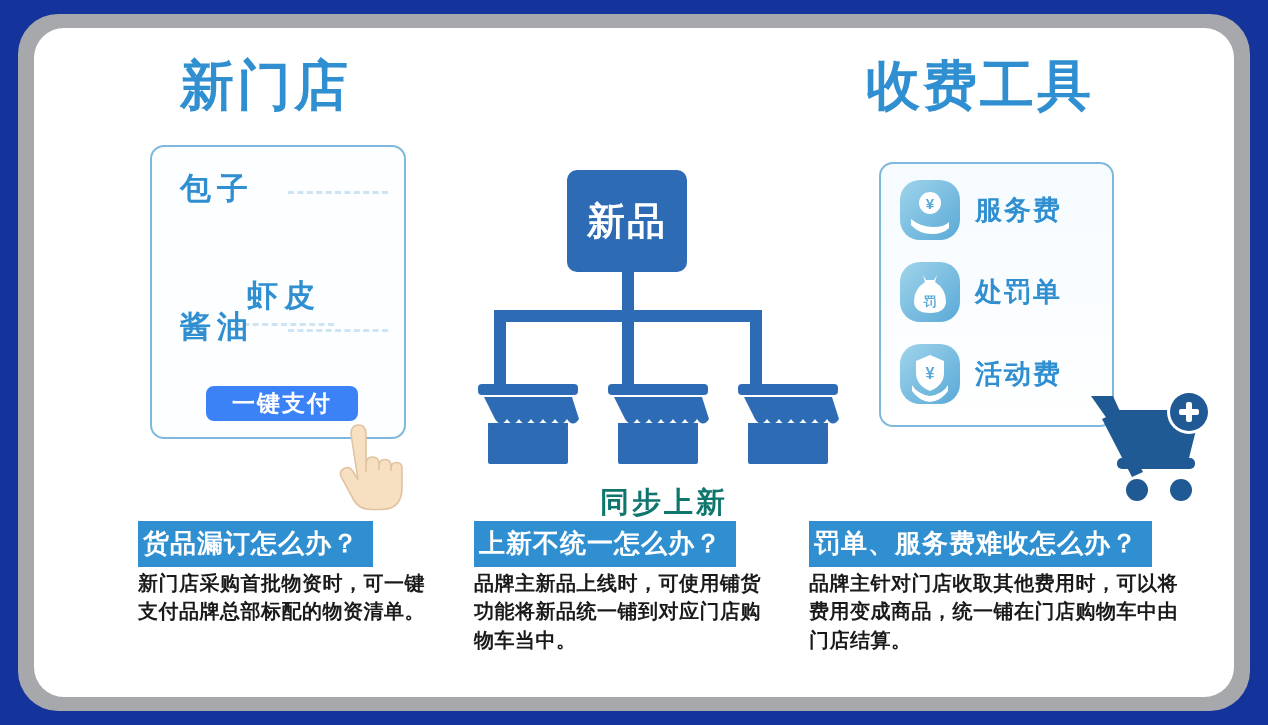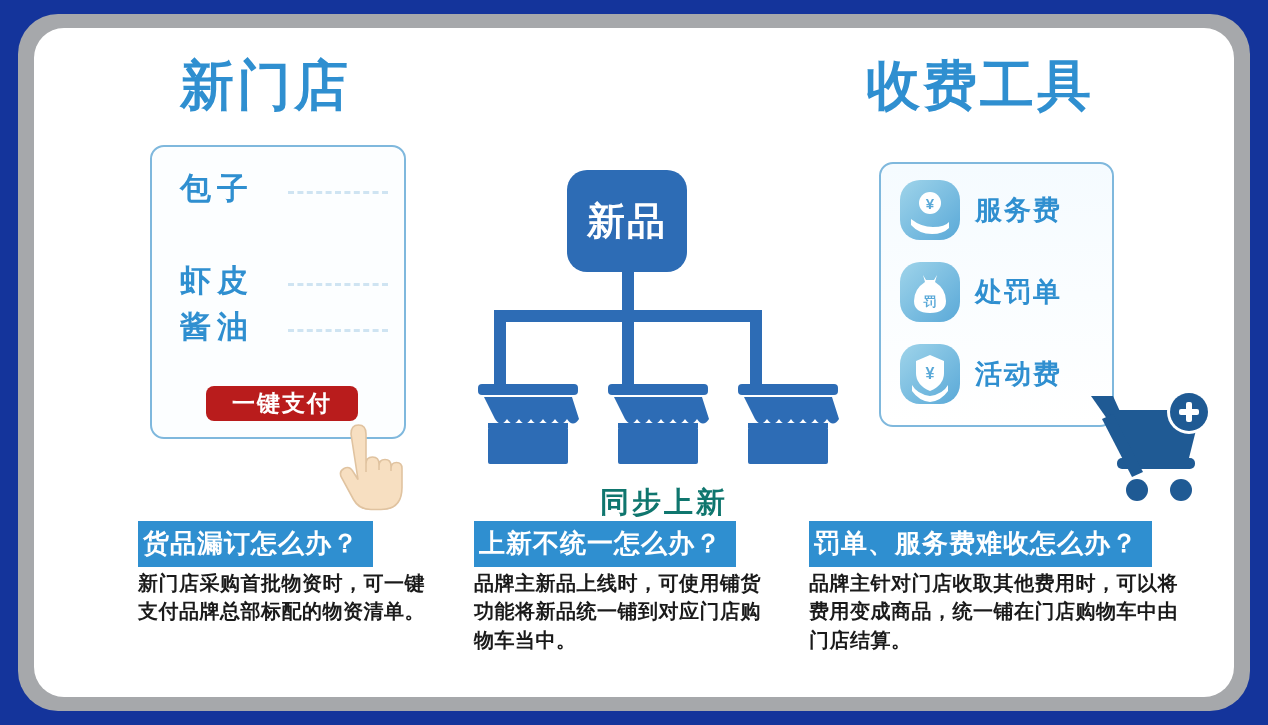--- a/index.html
+++ b/index.html
@@ -84,29 +84,29 @@
     white-space: nowrap;
   }
   .goods-dash {
     width: 100px;
     height: 0;
     border-top: 3px dashed #cfe4f2;
     margin-top: 6px;
   }
   #goods-row-0 { top: 22px; }
   #goods-row-1 { top: 68px; }
-  #goods-row-2 { top: 114px; }
+  #goods-row-2 { top: 128px; flex-direction: column; }
   #goods-row-3 { top: 160px; }
 
   #pay-button {
     position: absolute;
     left: 54px; top: 239px;
     width: 152px; height: 35px;
     border-radius: 8px;
-    background: #b91c1c;
+    background: #3b82f6;
     color: #ffffff;
     font-size: 23px;
     font-weight: bold;
     letter-spacing: 2px;
     display: flex;
     align-items: center;
     justify-content: center;
     box-sizing: border-box;
   }
   #hand-cursor {
@@ -114,21 +114,21 @@
     left: 295px; top: 390px;
     width: 80px; height: 110px;
   }
 
   
   #new-product-box {
     position: absolute;
     left: 533px; top: 142px;
     width: 120px; height: 102px;
     background: #2d6cb5;
-    border-radius: 20px;
+    border-radius: 10px;
     display: flex;
     align-items: center;
     justify-content: center;
   }
   #new-product-label {
     color: #ffffff;
     font-size: 38px;
     font-weight: bold;
     letter-spacing: 2px;
   }

